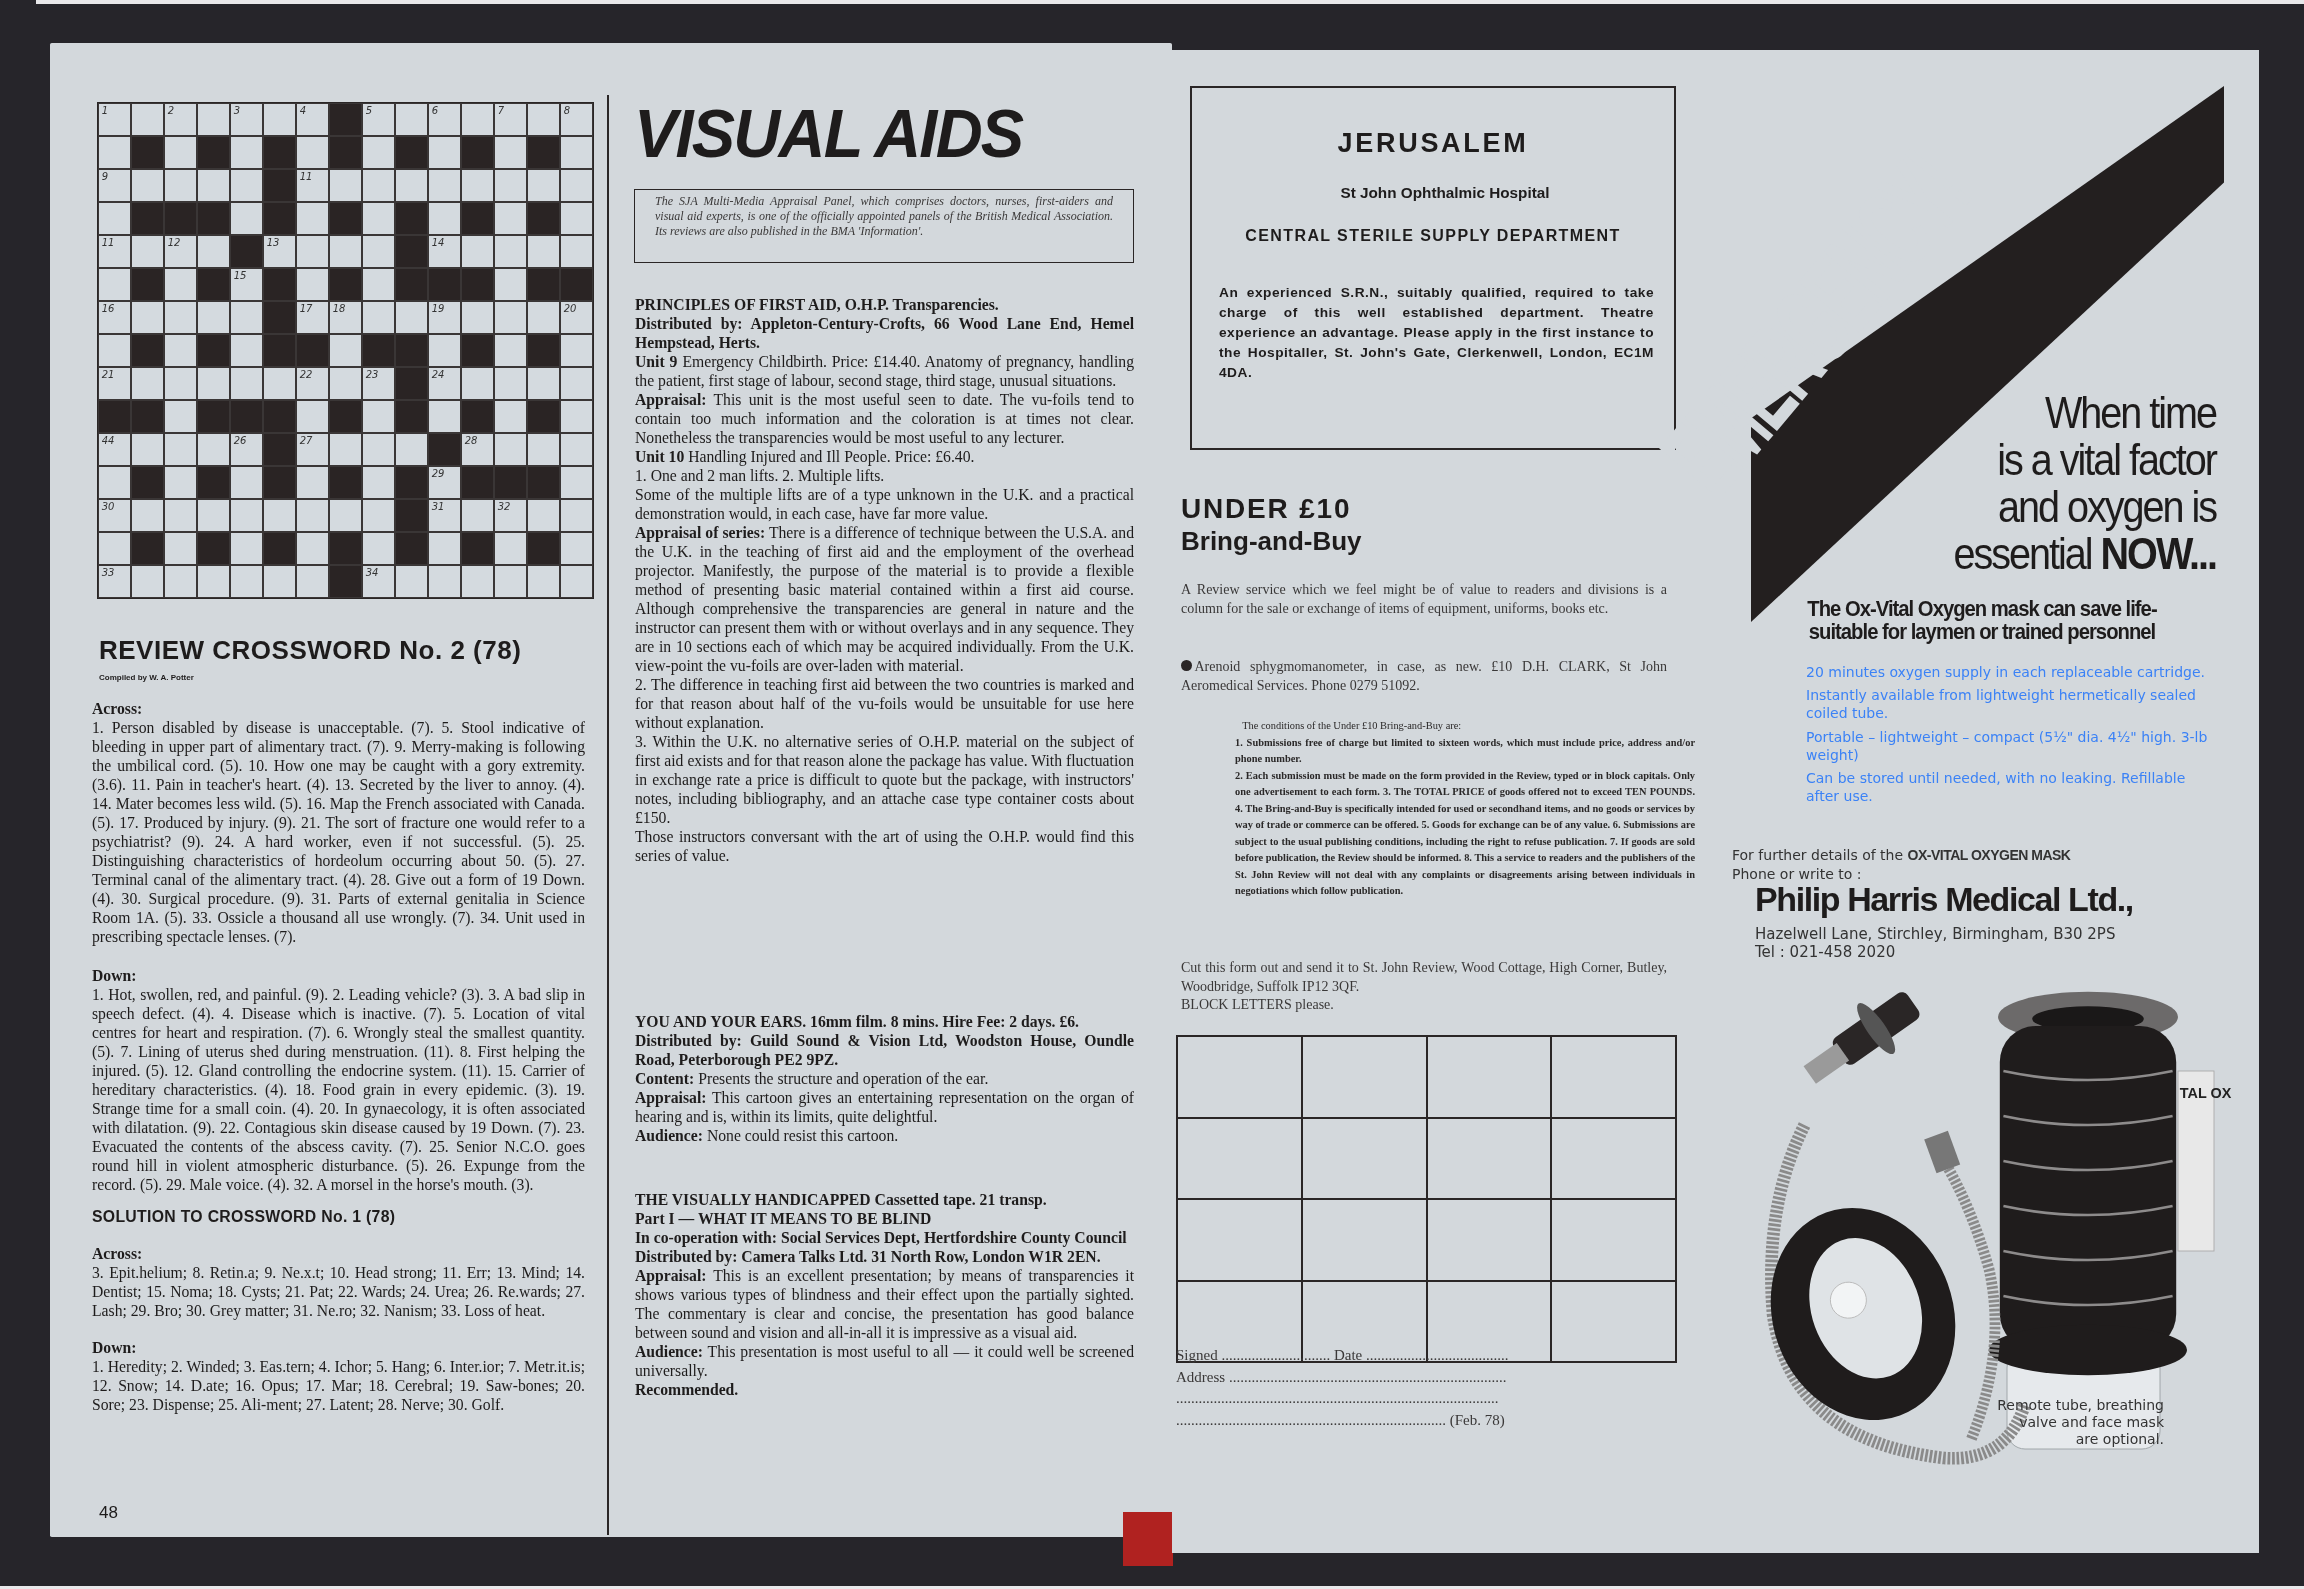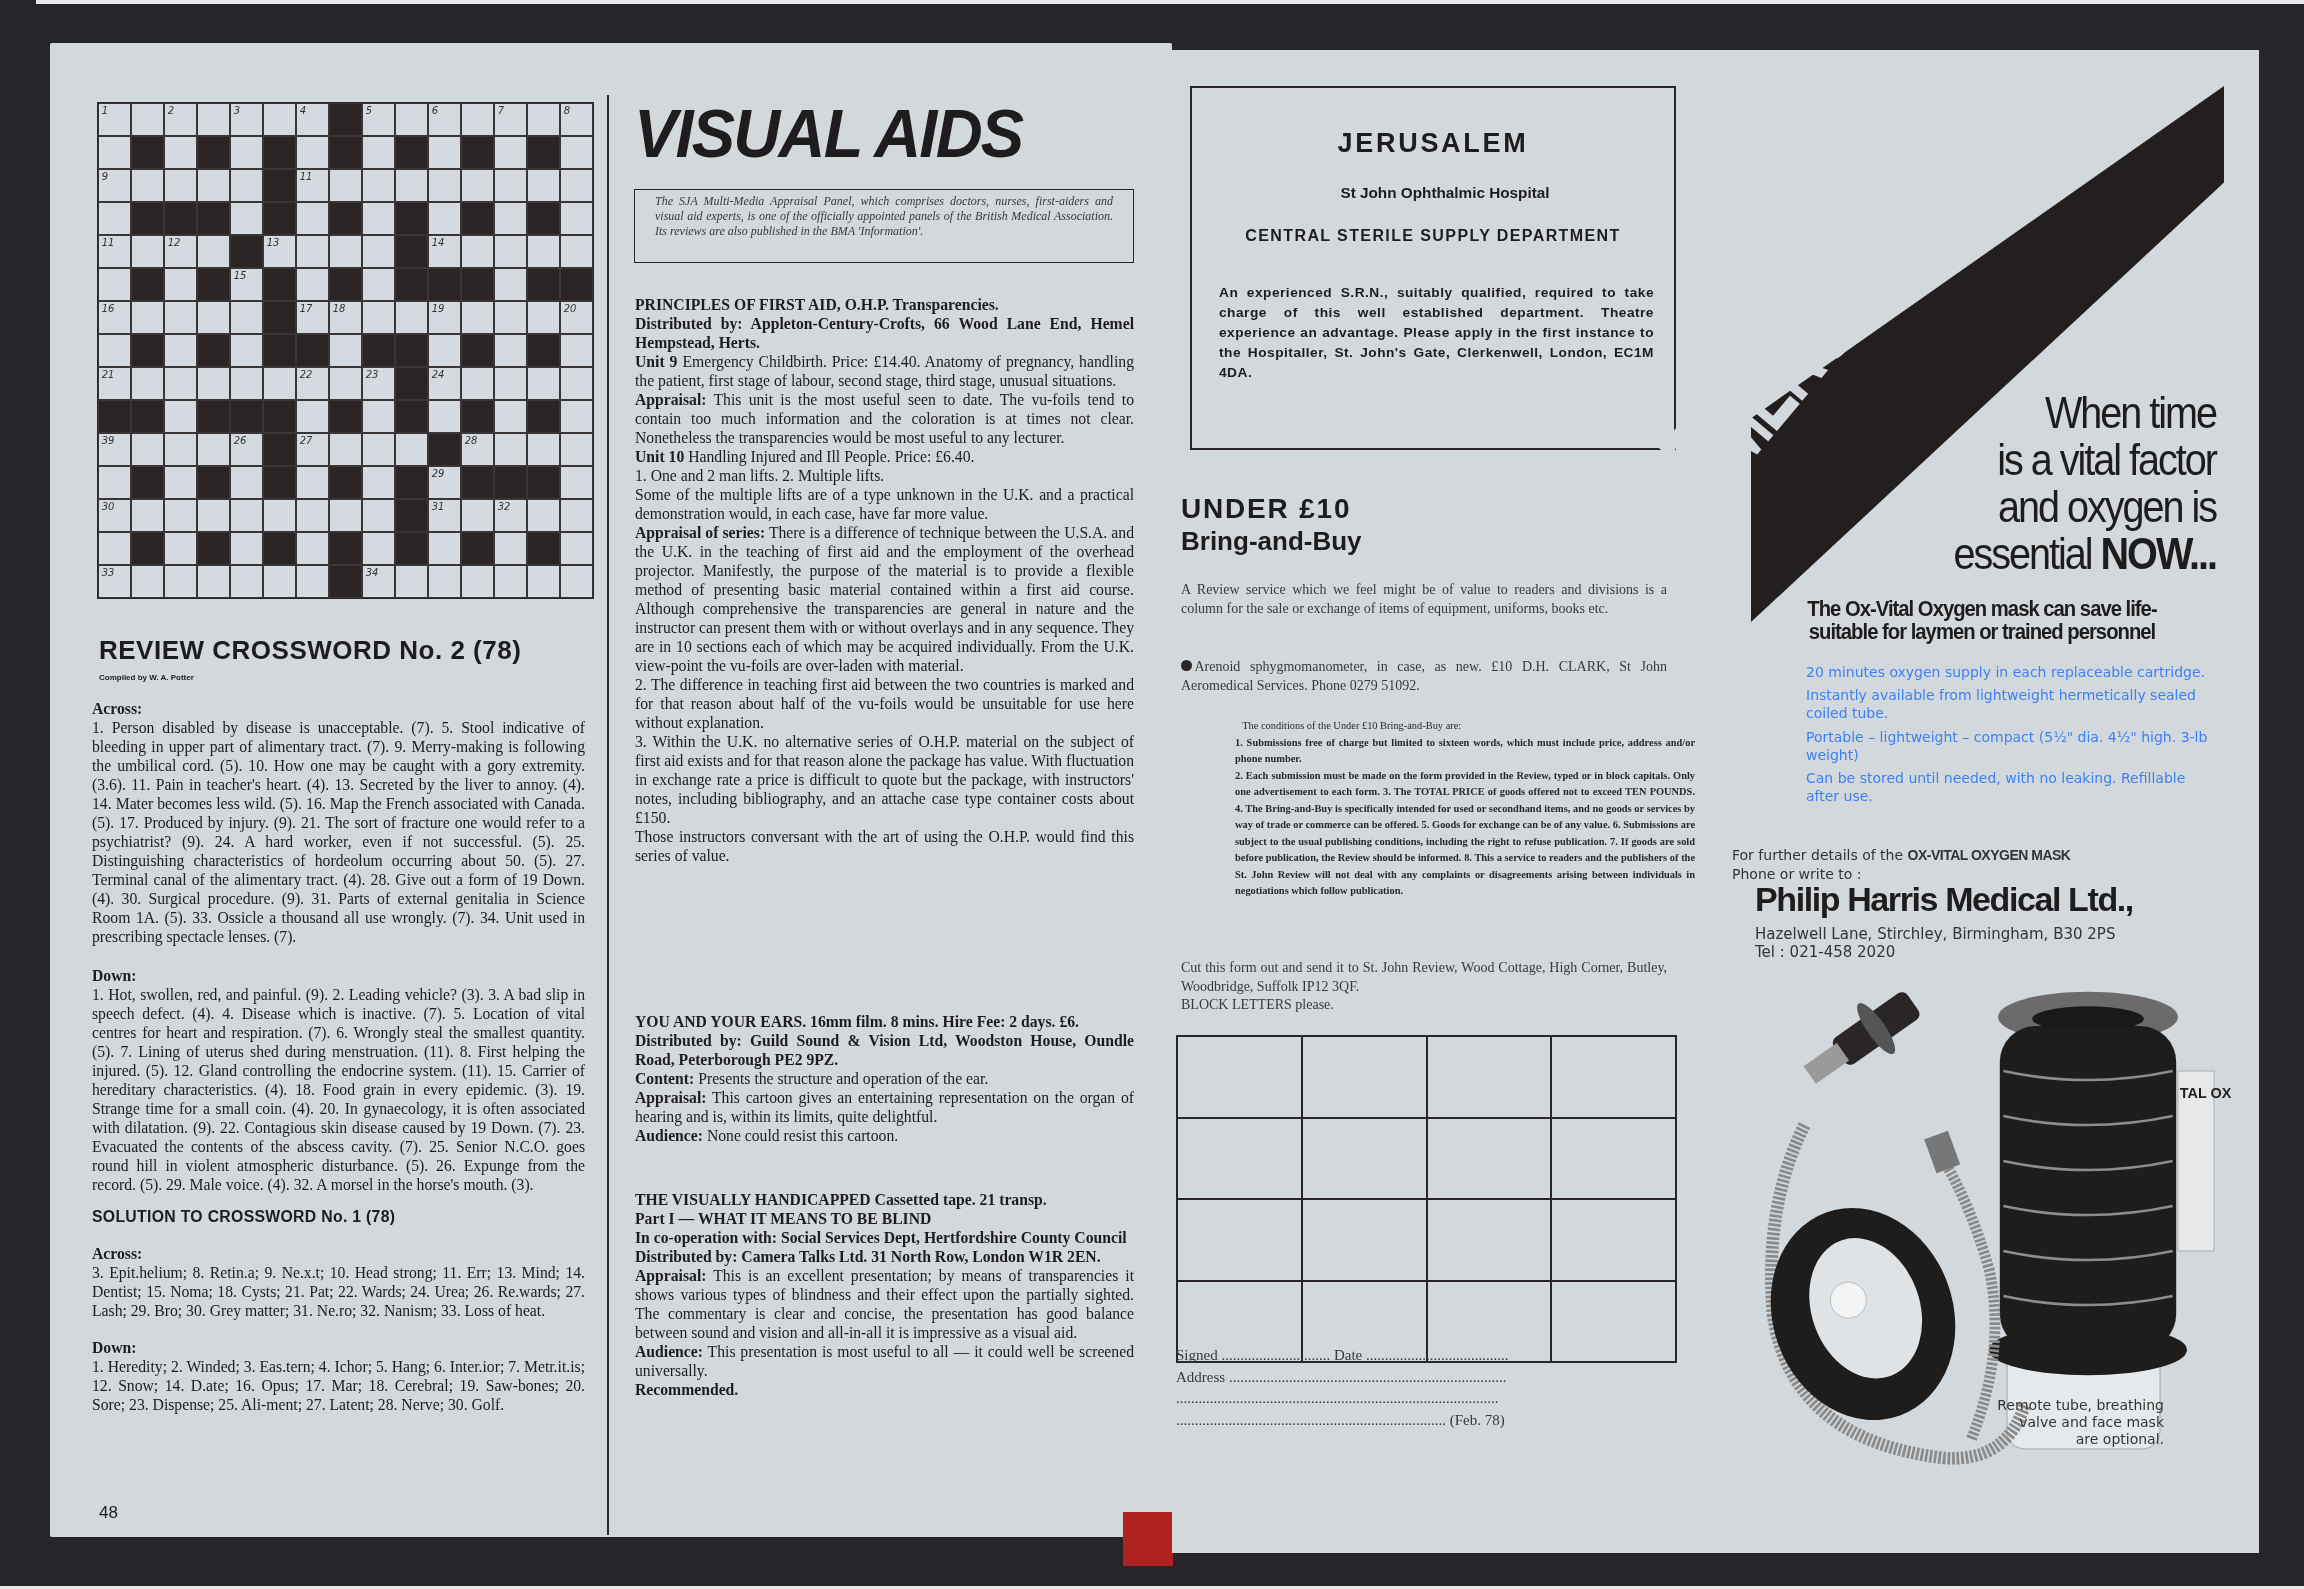--- a/index.html
+++ b/index.html
@@ -259,21 +259,21 @@
     <div class="cell"></div>
     <div class="cell b"></div>
     <div class="cell"></div>
     <div class="cell b"></div>
     <div class="cell"></div>
     <div class="cell b"></div>
     <div class="cell"></div>
     <div class="cell b"></div>
     <div class="cell"></div>
     <div class="cell">
-      <span class="n">39</span>
+      <span class="n">44</span>
     </div>
     <div class="cell"></div>
     <div class="cell"></div>
     <div class="cell"></div>
     <div class="cell">
       <span class="n">26</span>
     </div>
     <div class="cell b"></div>
     <div class="cell">
       <span class="n">27</span>

